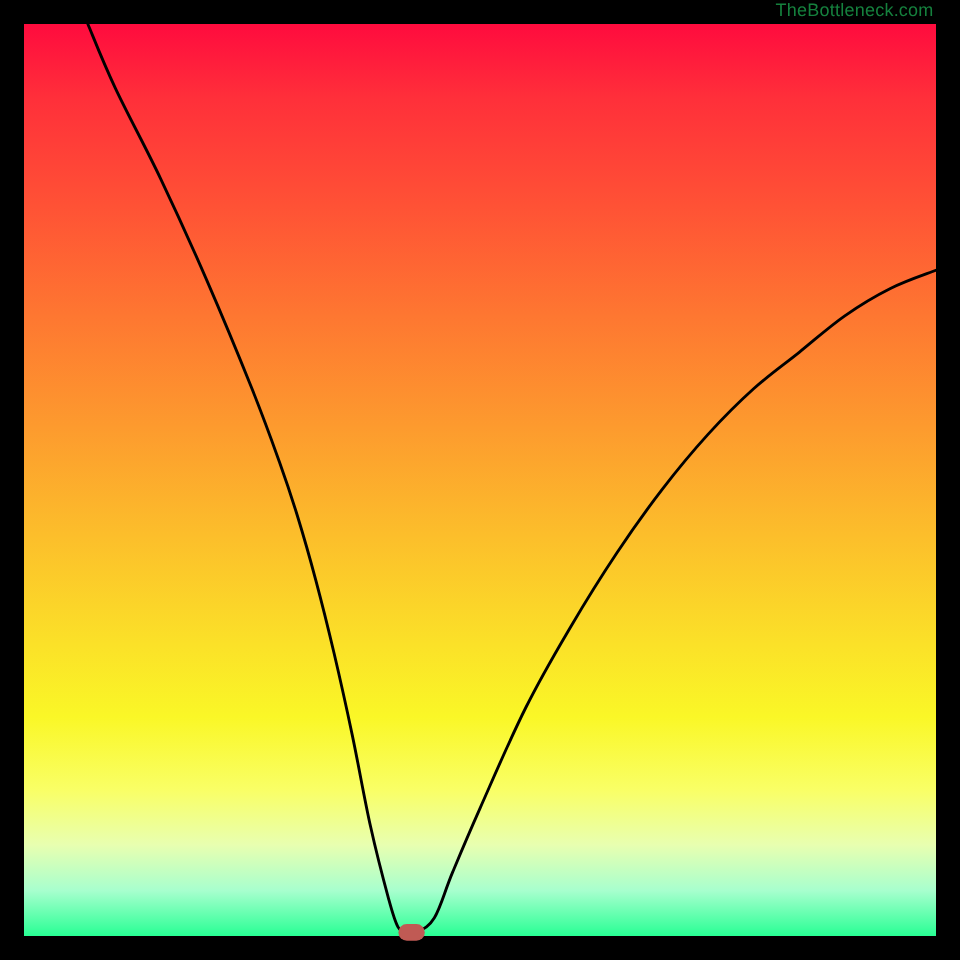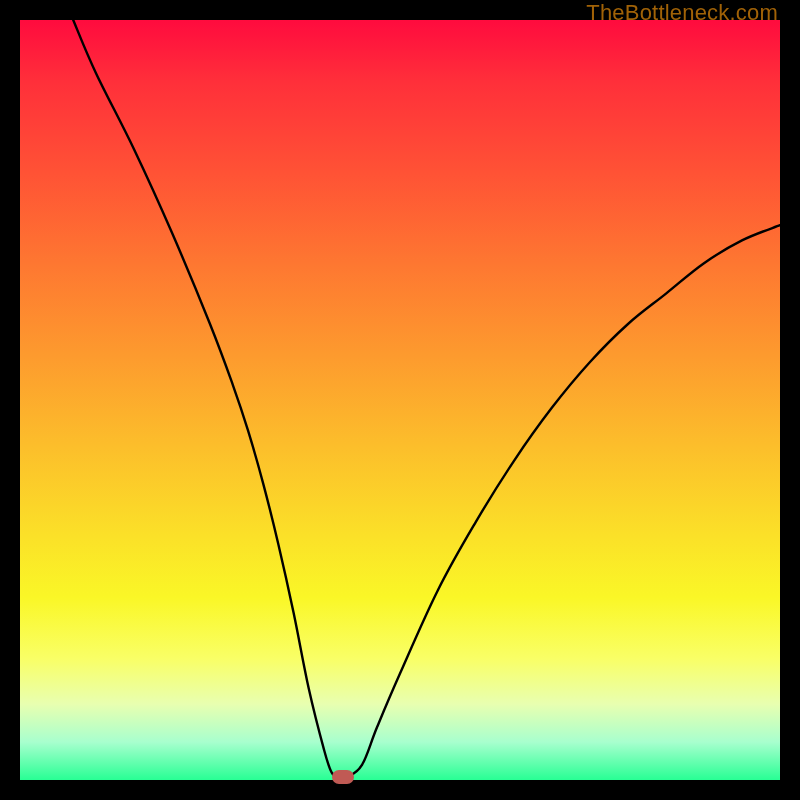--- a/index.html
+++ b/index.html
@@ -28,23 +28,23 @@
       #f9ff66 84%,
       #e8ffb0 90%,
       #a8ffce 95%,
       #28ff94 100%
     );
   }
   .watermark {
     position: absolute;
     top: 0px;
     right: 22px;
-    font-size: 22px;
+    font-size: 15px;
     font-weight: 500;
-    color: #a16207;
+    color: #15803d;
     letter-spacing: 0.2px;
     z-index: 5;
   }
   svg.curve {
     position: absolute;
     left: 0; top: 0;
     width: 760px; height: 760px;
     overflow: visible;
   }
   .min-marker {

